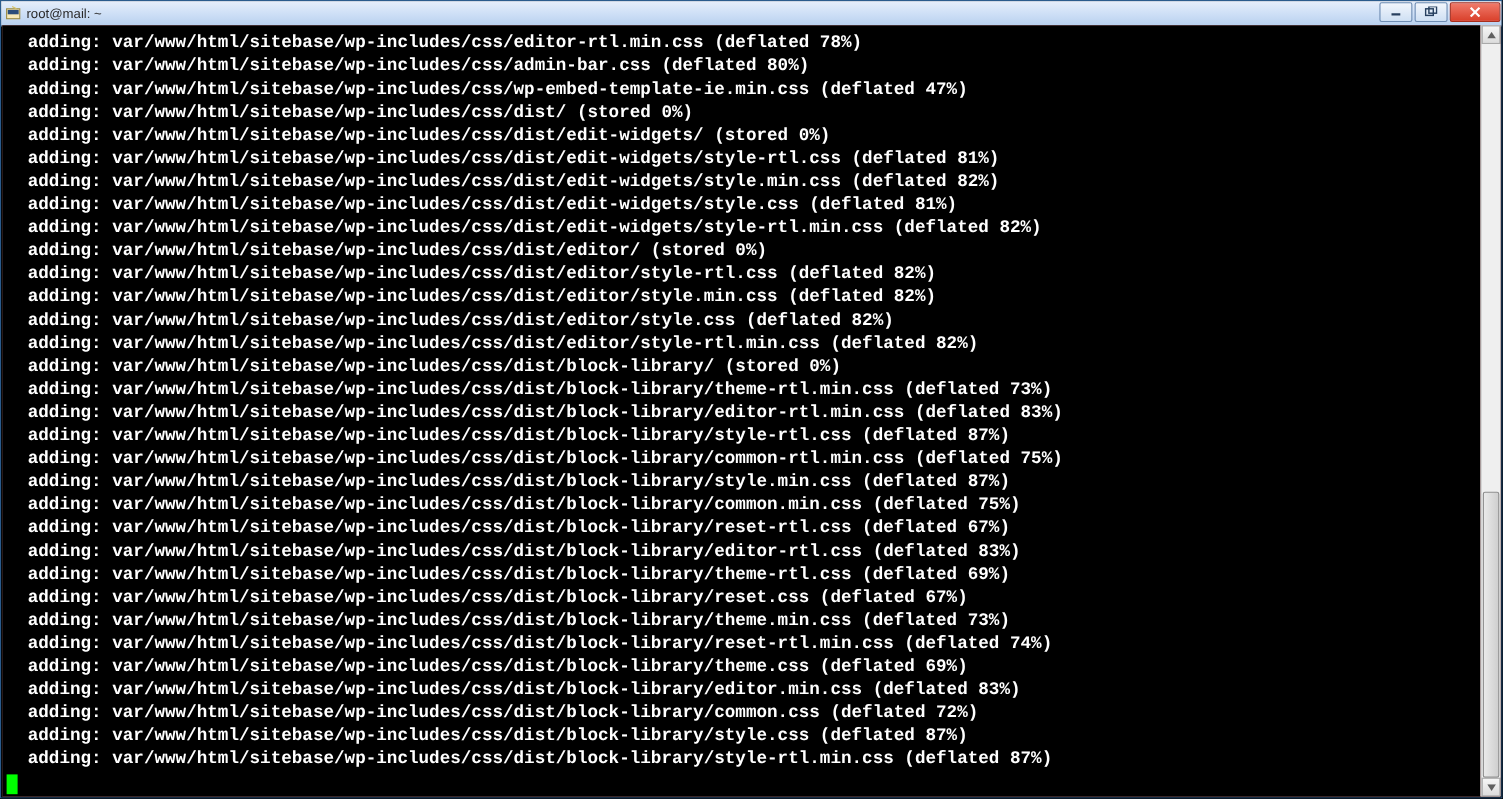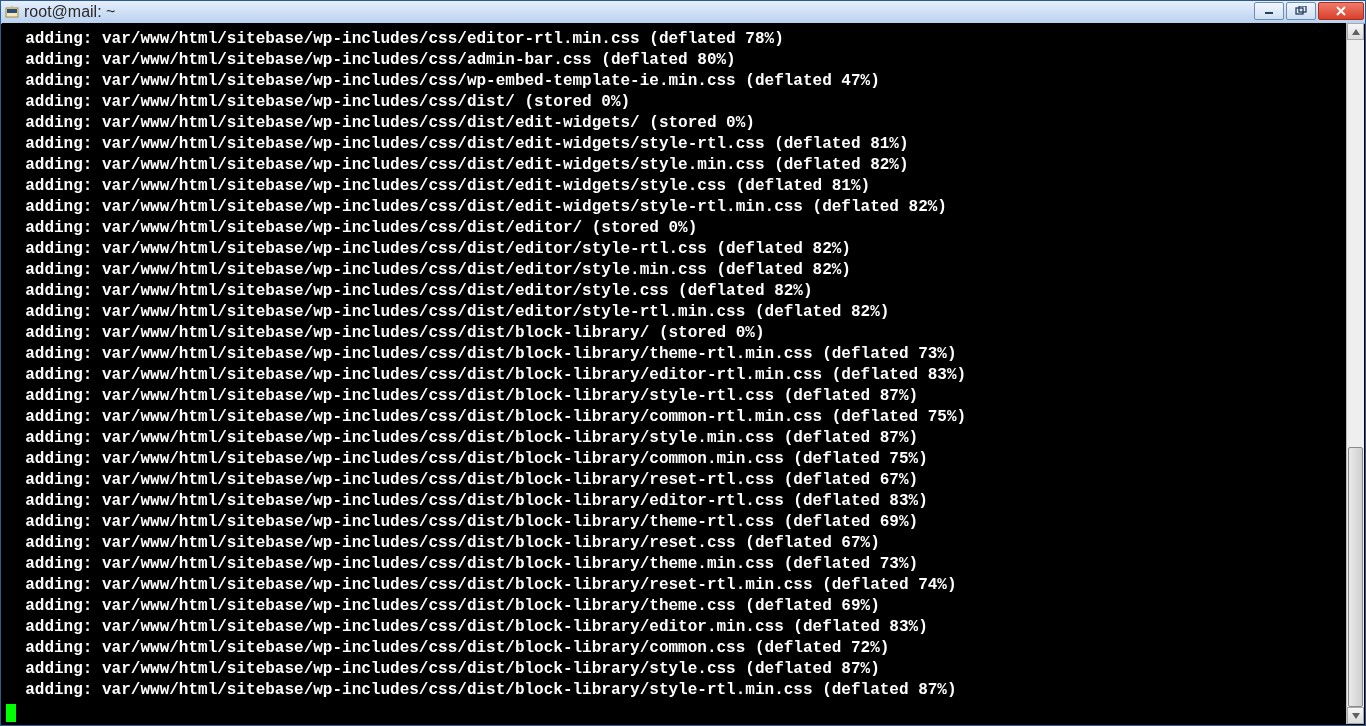--- a/index.html
+++ b/index.html
@@ -16,21 +16,21 @@
     width: 1366px;
     height: 726px;
     box-sizing: border-box;
     border: 1px solid #2b5b8c;
   }
   .titlebar {
     height: 22px;
     background: linear-gradient(to bottom, #e6eefb 0%, #cfe0f6 50%, #b9d1ef 100%);
     display: flex;
     align-items: center;
-    font-size: 16px;
+    font-size: 12px;
     color: #2a2a2a;
     border-bottom: 1px solid #8aa8cf;
     position: relative;
   }
   .titlebar .app-icon {
     width: 16px;
     height: 16px;
     margin: 0 4px 0 3px;
     display: inline-flex;
     align-items: center;

